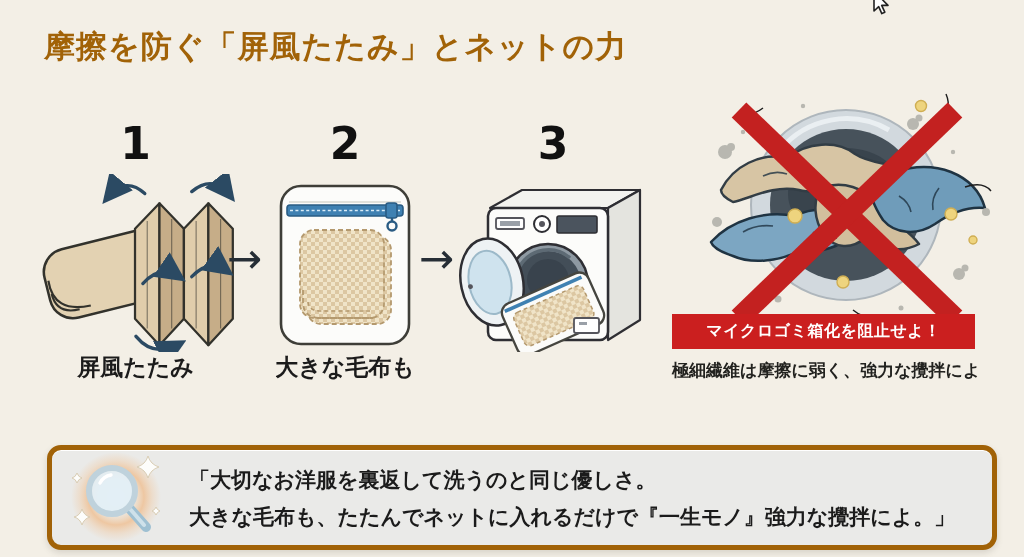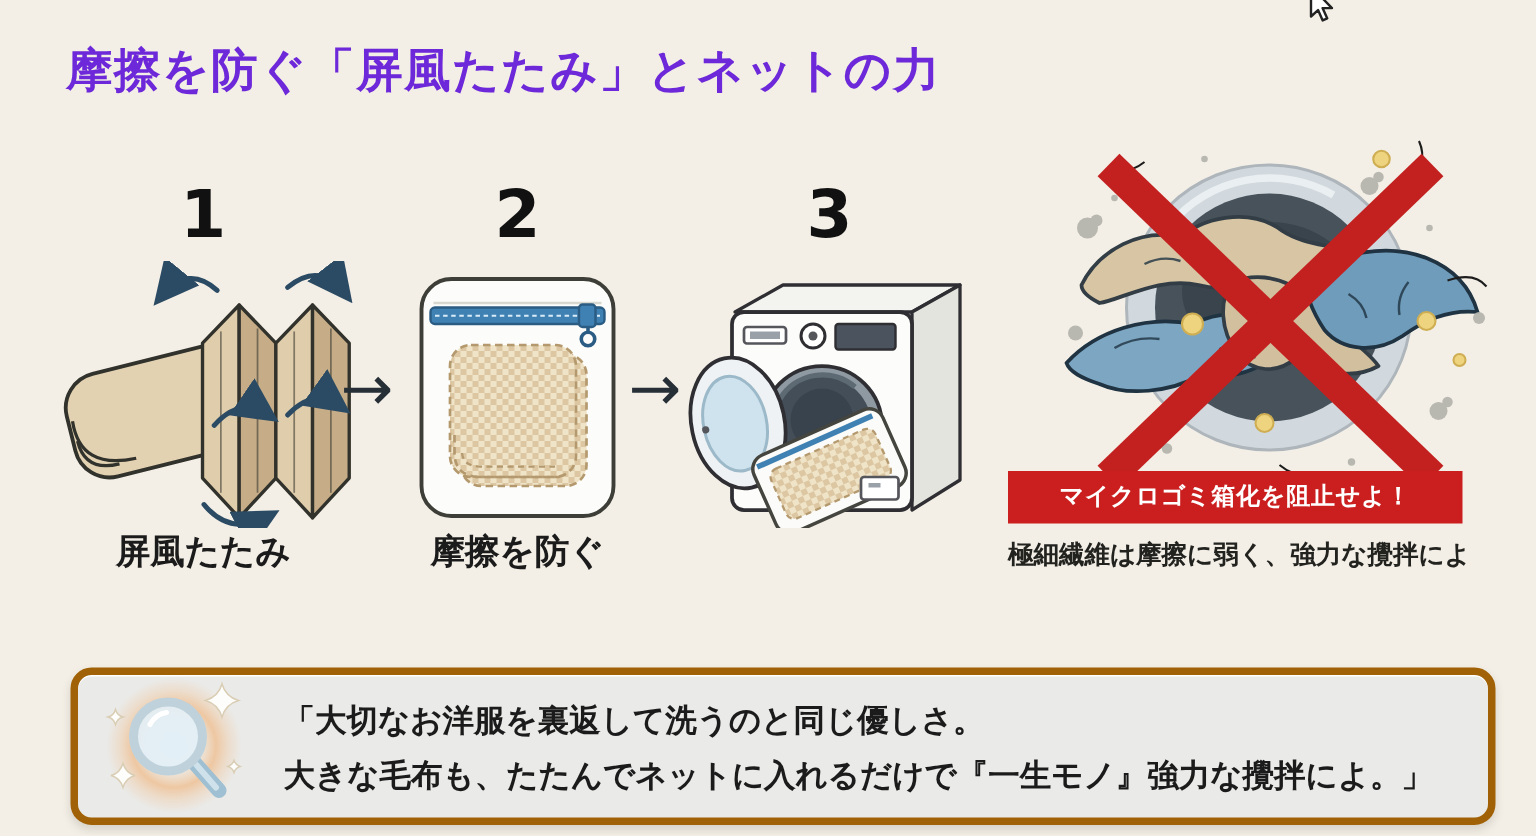--- a/index.html
+++ b/index.html
@@ -3,21 +3,21 @@
 <meta charset="utf-8">
 <style>
   html,body{margin:0;padding:0;background:#f3efe6;}
   .stage{
     position:relative;width:1024px;height:557px;overflow:hidden;
     background:#f3efe6;color:#1c1c1c;
     font-family:"DejaVu Sans","Liberation Sans",sans-serif;
   }
   .title{
     position:absolute;left:44px;top:26px;margin:0;
-    font-size:31px;font-weight:800;letter-spacing:1px;color:#6d28d9;
+    font-size:31px;font-weight:800;letter-spacing:1px;color:#a16207;
   }
   .step{position:absolute;top:116px;text-align:center;}
   #step1{left:33px;width:205px;}
   #step2{left:262px;width:166px;}
   #step3{left:458px;width:190px;}
   .step-num{font-size:44px;font-weight:700;height:56px;line-height:56px;color:#111;}
   .illus{display:block;margin:2px auto 0 auto;}
   .step-label{font-size:23px;font-weight:700;white-space:nowrap;color:#1b1b1b;}
   .flow-arrow{
     position:absolute;top:234px;font-size:42px;font-weight:400;color:#262e36;
@@ -114,21 +114,21 @@
       <line x1="15" y1="36.5" x2="125" y2="36.5" stroke="#d9ecf7" stroke-width="1.4" stroke-dasharray="3 2.4"></line>
       <rect x="111" y="29" width="11" height="15" rx="2.5" fill="#3f81b2" stroke="#2a5c84" stroke-width="1.6"></rect>
       <circle cx="117" cy="52" r="4.5" fill="none" stroke="#2a5c84" stroke-width="2.4"></circle>
       <line x1="117" y1="44" x2="117" y2="47.5" stroke="#2a5c84" stroke-width="2.4"></line>
 
       <rect x="32" y="62" width="84" height="88" rx="14" fill="url(#meshp)" stroke="#b4996e" stroke-width="1.8" stroke-dasharray="5 3"></rect>
       <rect x="25" y="56" width="84" height="88" rx="14" fill="url(#meshp)" stroke="#b4996e" stroke-width="1.8" stroke-dasharray="5 3"></rect>
       <path d="M28,116 v12 q0,16 18,16 h52" fill="none" stroke="#b4996e" stroke-width="1.8" stroke-dasharray="5 3"></path>
       <path d="M33,128 q1,9 12,9 h50" fill="none" stroke="#b4996e" stroke-width="1.5" stroke-dasharray="4 3"></path>
     </svg>
-    <div class="step-label">摩擦を防ぐ</div>
+    <div class="step-label">大きな毛布も</div>
   </div>
 
   <div class="flow-arrow" id="arrow2">→</div>
 
   <div class="step" id="step3">
     <div class="step-num">3</div>
     <svg class="illus" width="190" height="178" viewBox="0 0 190 178">
       <defs>
         <pattern id="meshp2" width="8" height="8" patternUnits="userSpaceOnUse">
           <rect width="8" height="8" fill="#f0e4c8"></rect>

